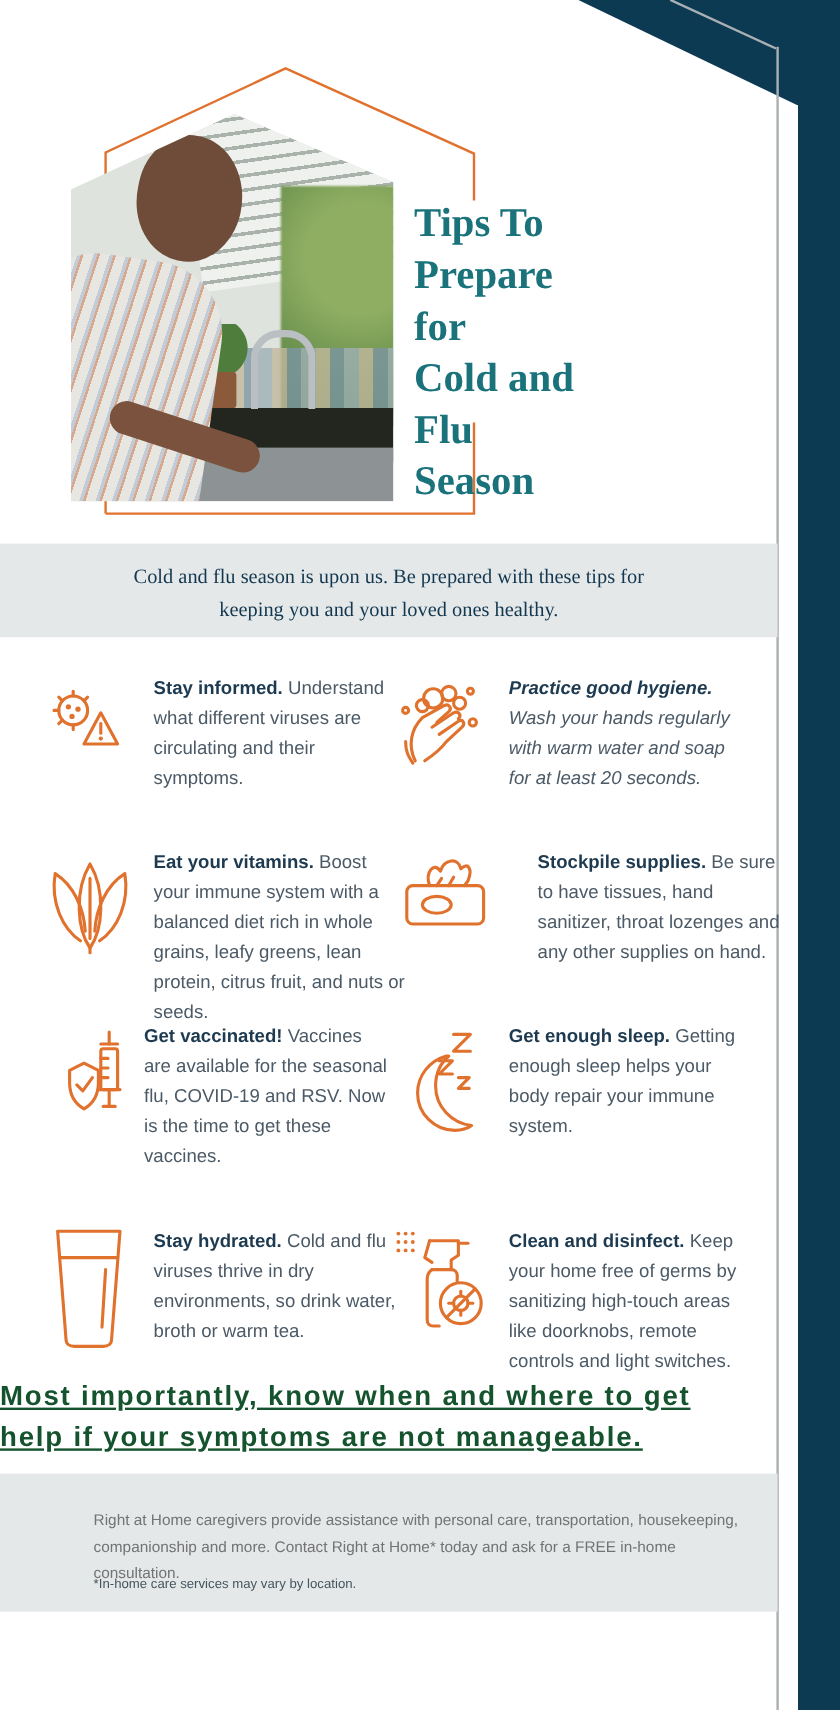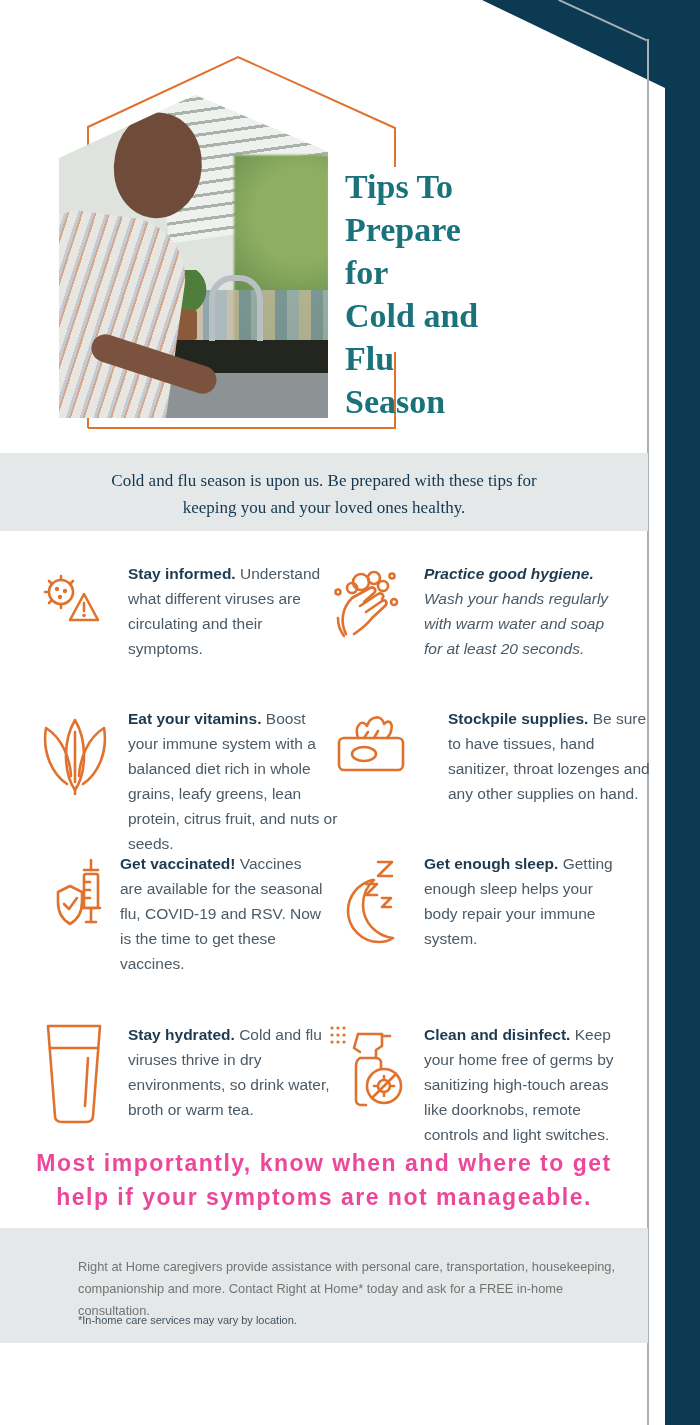--- a/index.html
+++ b/index.html
@@ -53,23 +53,23 @@
   .tip-text b{color:#1d3a50;}
   .t1i{left:40px;top:567px;}  .t1t{left:128px;top:561px;width:208px;}
   .t2i{left:330px;top:568px;} .t2t{left:424px;top:561px;width:202px;font-style:italic;}
   .t3i{left:34px;top:710px;}  .t3t{left:128px;top:706px;width:210px;}
   .t4i{left:334px;top:712px;} .t4t{left:424px;top:706px;width:202px;margin-left:24px;}
   .t5i{left:40px;top:856px;}  .t5t{left:120px;top:851px;width:207px;}
   .t6i{left:332px;top:854px;} .t6t{left:424px;top:851px;width:195px;}
   .t7i{left:42px;top:1020px;} .t7t{left:128px;top:1022px;width:202px;}
   .t8i{left:324px;top:1016px;}.t8t{left:424px;top:1022px;width:207px;}
   
-  .big-note{position:absolute;left:0;top:1146px;width:648px;text-align:center;
-      font-size:23px;font-weight:bold;letter-spacing:1.5px;line-height:34px;color:#ec4899;
-      white-space:pre-line;}
+  .big-note{position:absolute;left:0;top:1146px;width:648px;text-align:left;
+      font-size:23px;font-weight:bold;letter-spacing:1.5px;line-height:34px;color:#14532d;
+      white-space:pre-line;text-decoration:underline;}
   
   .footer-band{position:absolute;left:0;top:1228px;width:648px;height:115px;background:#e4e8e9;}
   .footer-para{position:absolute;left:78px;top:28px;width:548px;font-size:12.8px;line-height:22px;color:#737373;}
   .footer-note{position:absolute;left:78px;top:86px;font-size:11px;color:#44545f;}
   .logo{position:absolute;left:48px;top:1360px;display:flex;align-items:flex-start;}
   .logo-text{margin-left:5px;}
   .logo-name-row{font-size:21.5px;font-weight:bold;letter-spacing:.5px;color:#1a737c;
       border-bottom:2px solid #1a737c;padding-bottom:1px;line-height:22px;}
   .logo-reg{font-size:9px;vertical-align:super;}
   .logo-tagline{font-size:7.8px;font-weight:bold;color:#1a737c;letter-spacing:.3px;margin-top:2px;}

